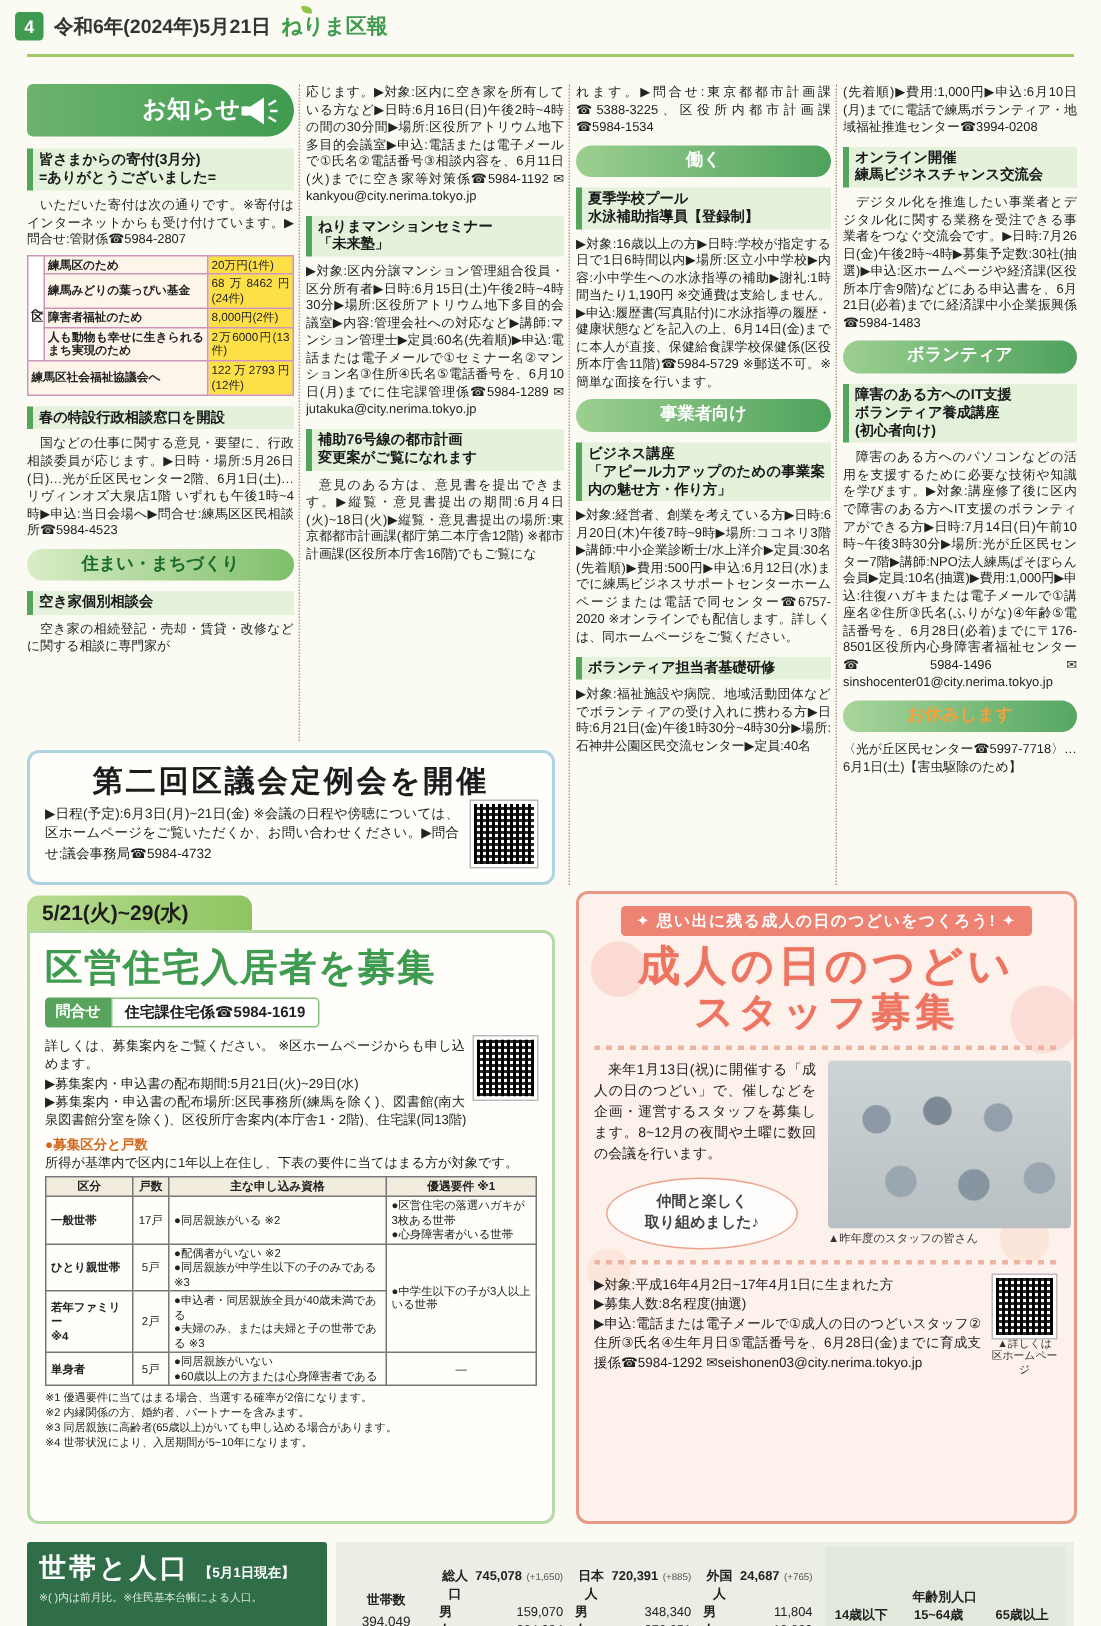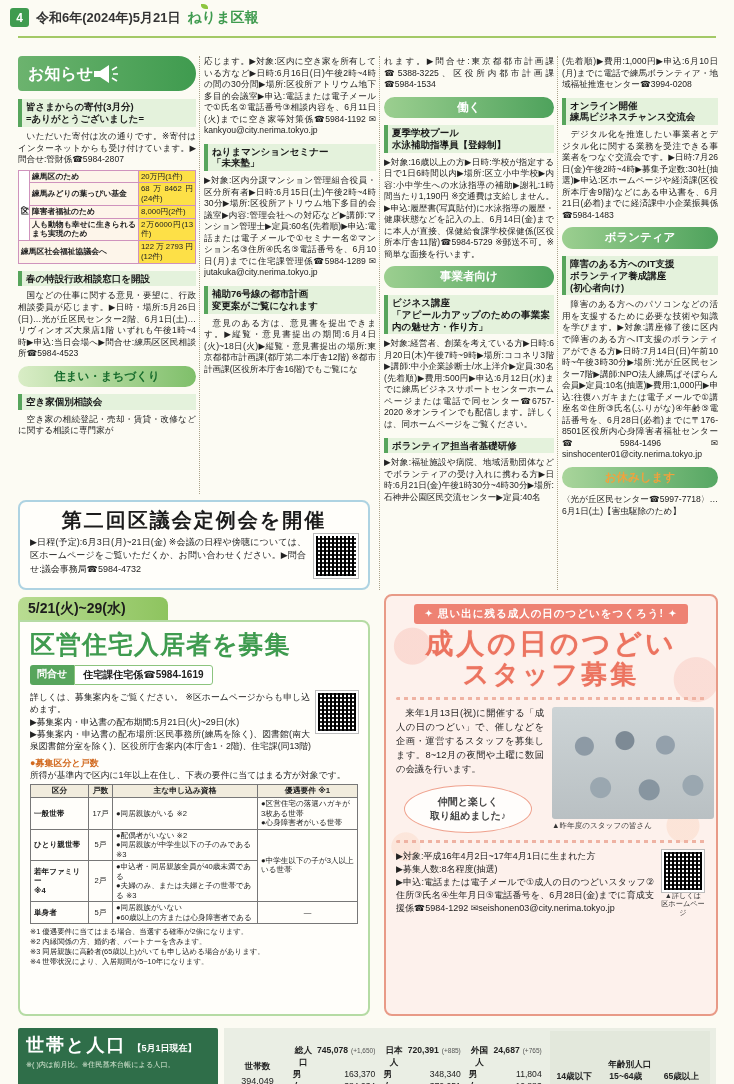--- a/index.html
+++ b/index.html
@@ -20,21 +20,21 @@
   #col1 { left:18px;  top:56px; width:178px; height:438px; }
   #col2 { left:204px; top:56px; width:172px; height:438px; }
   #col3 { left:384px; top:56px; width:170px; height:534px; }
   #col4 { left:562px; top:56px; width:156px; height:534px; }
   .vsep { position:absolute; width:0; border-left:1px dotted #a9a189; }
   .col p { margin:0 0 4px; }
   .col p.ind { text-indent:1em; }
   .pre { white-space:pre-line; }
 
   .banner-oshirase { background:linear-gradient(90deg,#6cb36e,#3f9b4f); color:#fff; font-size:16px; font-weight:bold;
-    border-radius:6px 26px 26px 6px; padding:7px 10px; display:flex; align-items:center; justify-content:flex-start; margin-bottom:8px; }
+    border-radius:6px 26px 26px 6px; padding:7px 10px; display:flex; align-items:center; justify-content:flex-end; margin-bottom:8px; }
   .banner-oshirase svg { flex:0 0 auto; }
 
   .subhead { background:#e4f2dc; border-left:4px solid #57a55c; font-weight:bold; font-size:9.5px;
     padding:2px 4px; margin:7px 0 4px; color:#1a1a1a; line-height:1.25; }
   .pill { border-radius:12px; text-align:center; font-weight:bold; font-size:11.5px; padding:3px 0; margin:6px 0; }
   .pill-dark { background:linear-gradient(90deg,#9ccf90,#4ea25c); color:#fff; }
   .pill-light { background:linear-gradient(90deg,#d9edc6,#7fbf6a); color:#176c2c; }
   .pill-rest { background:linear-gradient(90deg,#a9d59b,#56a763); color:#f2a13c; }
 
   
@@ -346,21 +346,21 @@
         <div class="sg-d">(+1,632)</div>
       </div>
       <div class="sg sg-pop">
         <div class="sg-h">
             <span>総人口</span>
             <span>745,078</span>
             <span class="delta">(+1,650)</span>
           </div>
         <div class="sg-row">
             <span class="ml">男</span>
-            <span>163,370</span>
+            <span>159,070</span>
           </div>
         <div class="sg-row">
             <span class="ml">女</span>
             <span>384,934</span>
           </div>
       </div>
       <div class="sg sg-jp">
         <div class="sg-h">
             <span>日本人</span>
             <span>720,391</span>

